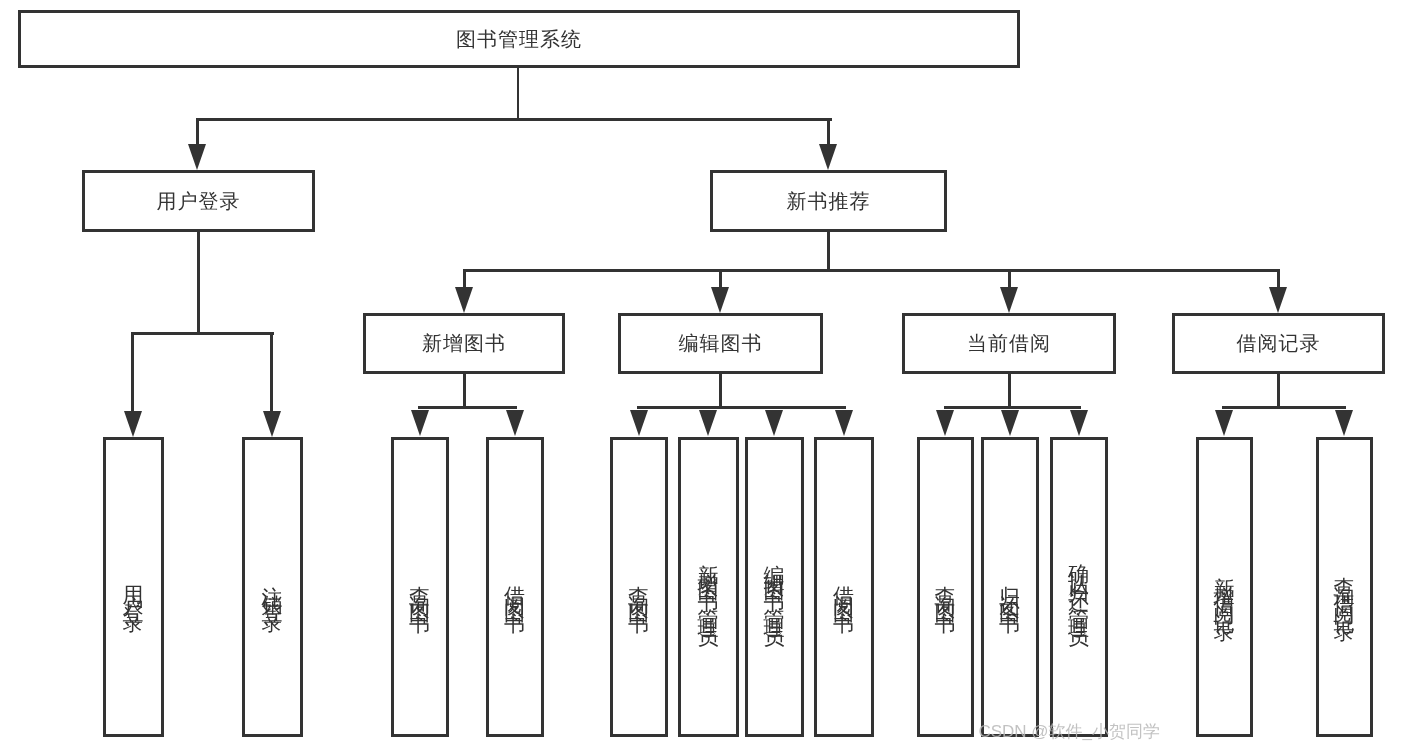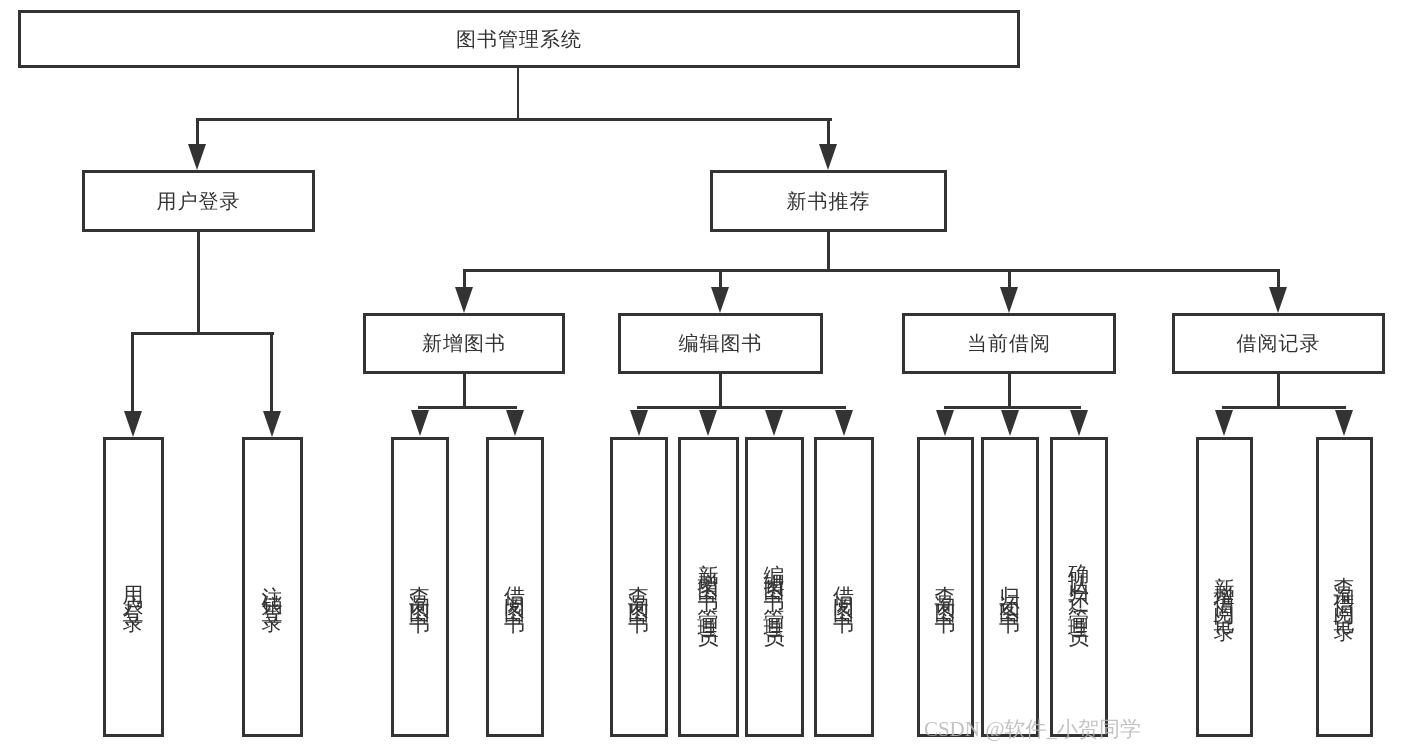--- a/index.html
+++ b/index.html
@@ -15,22 +15,22 @@
   .box{position:absolute;border:3px solid var(--line);background:#fff;
     display:flex;align-items:center;justify-content:center;color:var(--text);}
   .hlabel{font-size:20px;letter-spacing:1px;white-space:nowrap;color:var(--text);}
   .leaf{top:437px;height:300px;}
   .vtext{writing-mode:vertical-rl;text-orientation:mixed;font-size:21px;
     letter-spacing:9px;line-height:1.1;color:var(--text);}
   .line{position:absolute;background:var(--line);}
   .arrow{position:absolute;width:0;height:0;
     border-left:9px solid transparent;border-right:9px solid transparent;
     border-top:26px solid var(--line);}
-  .watermark{position:absolute;right:21px;bottom:4px;font-size:21px;
-    color:var(--watermark);opacity:.85;z-index:10;white-space:nowrap;font-family:Liberation Serif, serif;}
+  .watermark{position:absolute;right:2px;bottom:4px;font-size:17px;
+    color:var(--watermark);opacity:.85;z-index:10;white-space:nowrap;}
 </style>
 </head>
 <body>
 
 <div class="stage">
 
   <div class="box" style="left:18px;top:10px;width:1002px;height:58px">
     <span class="hlabel">图书管理系统</span>
   </div>
 

